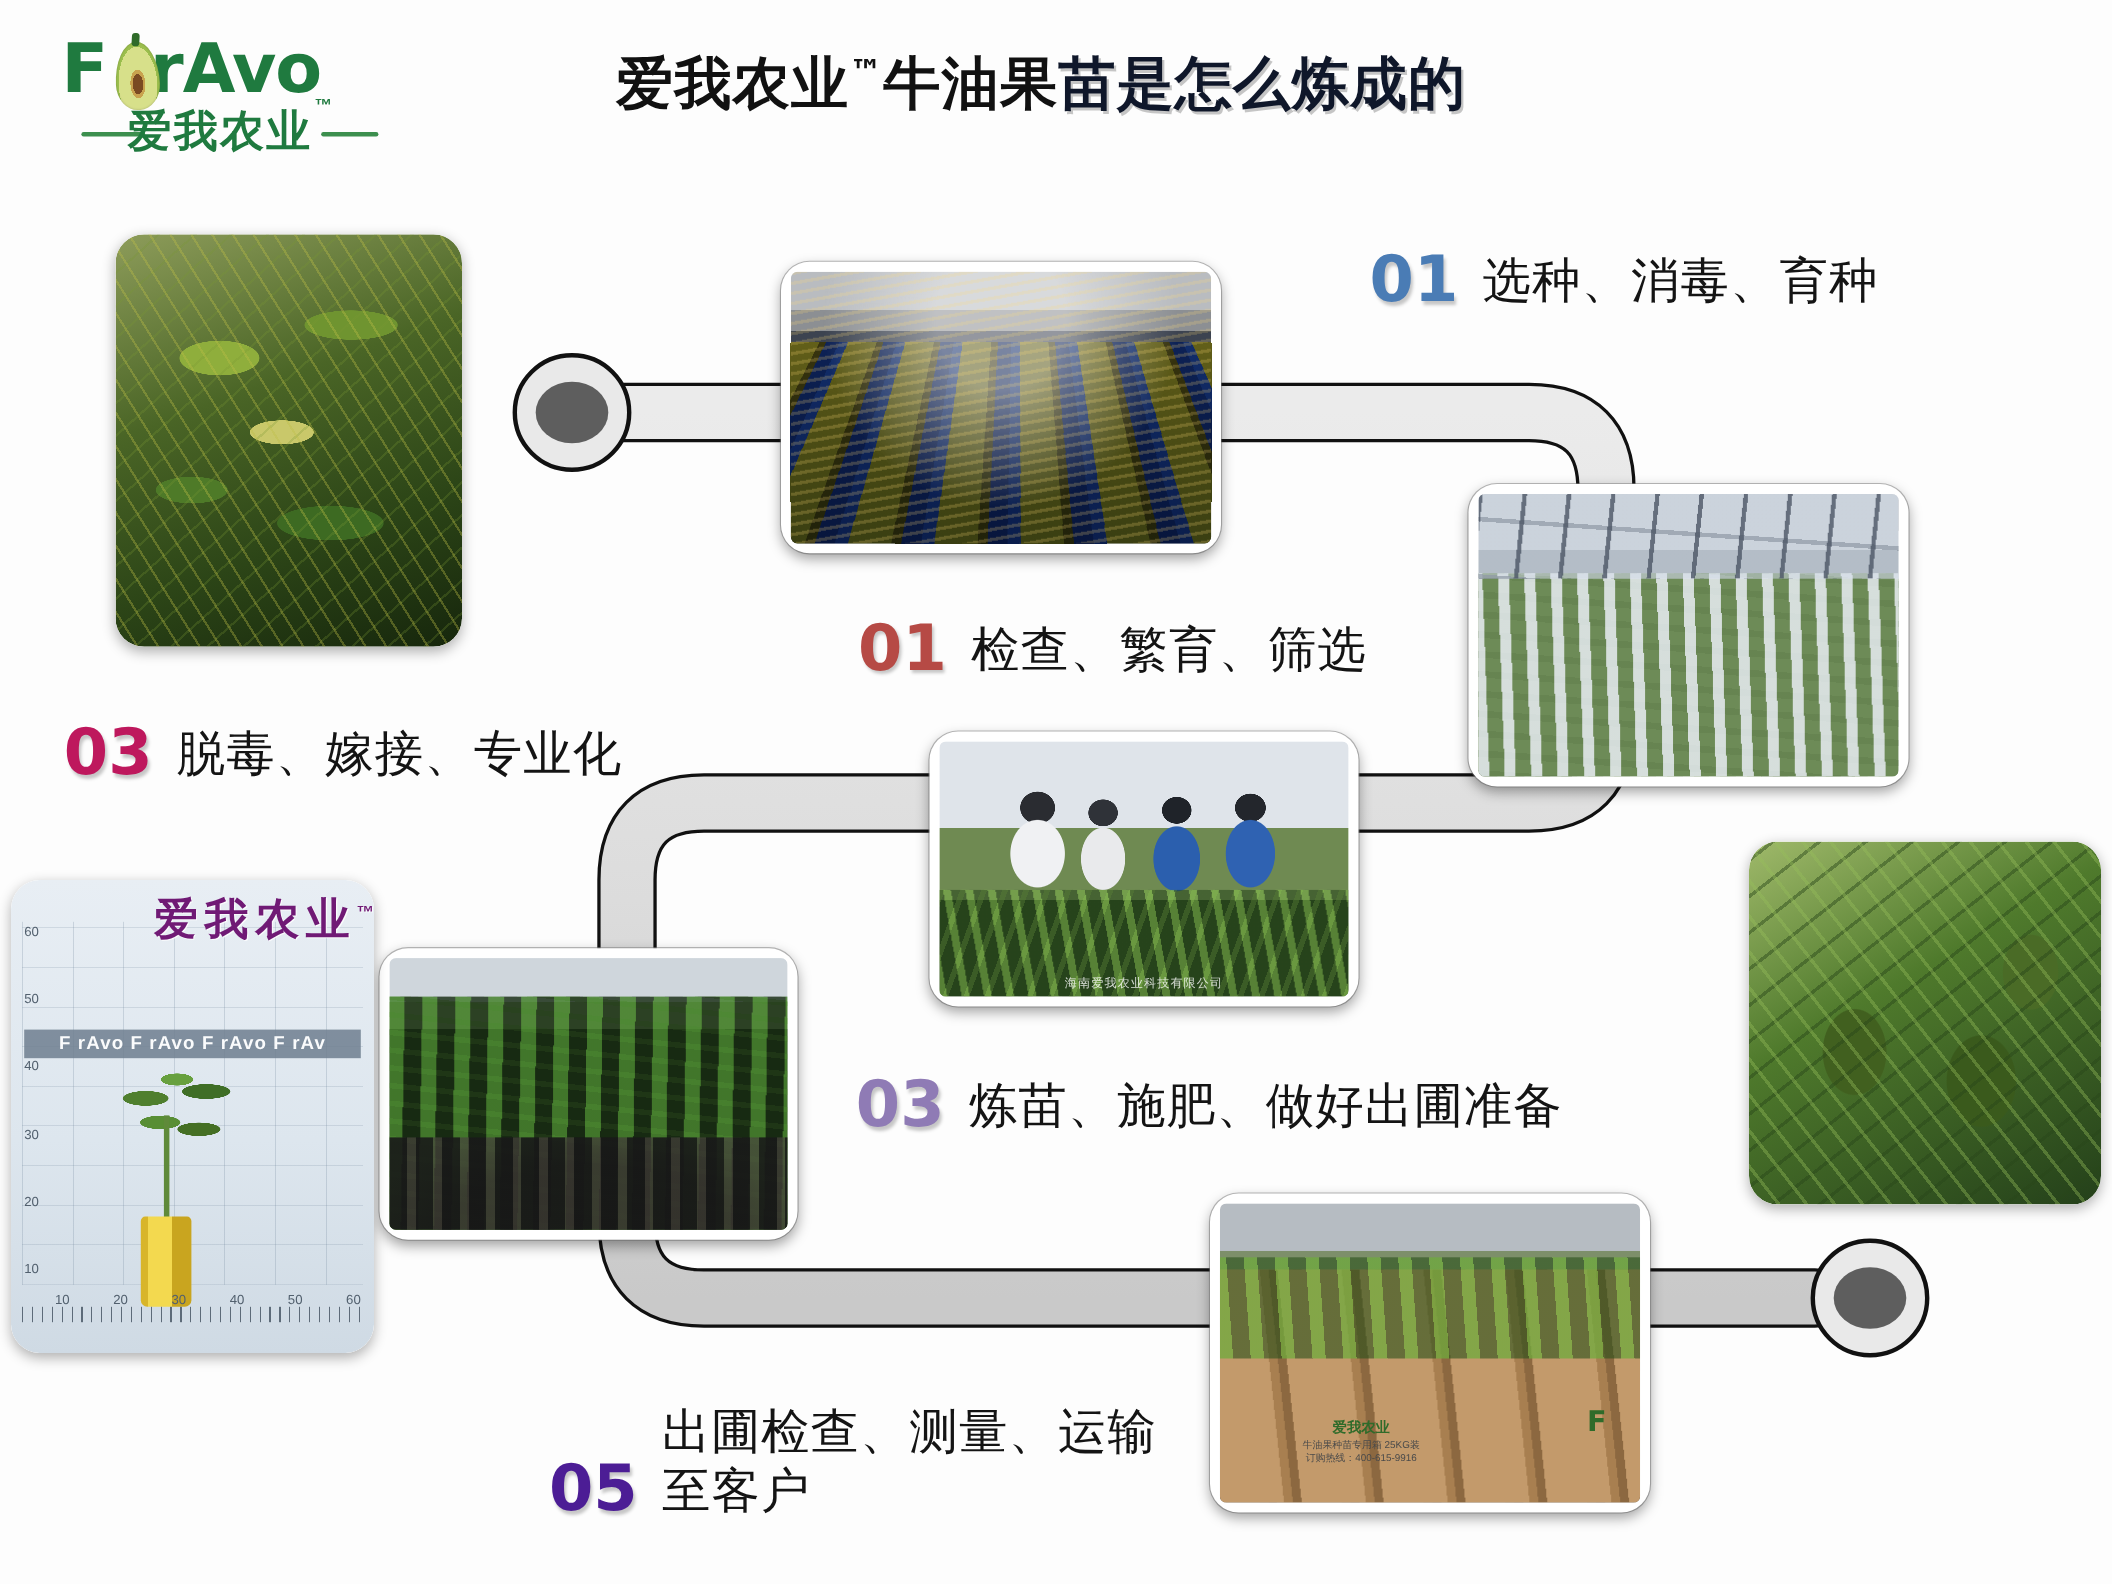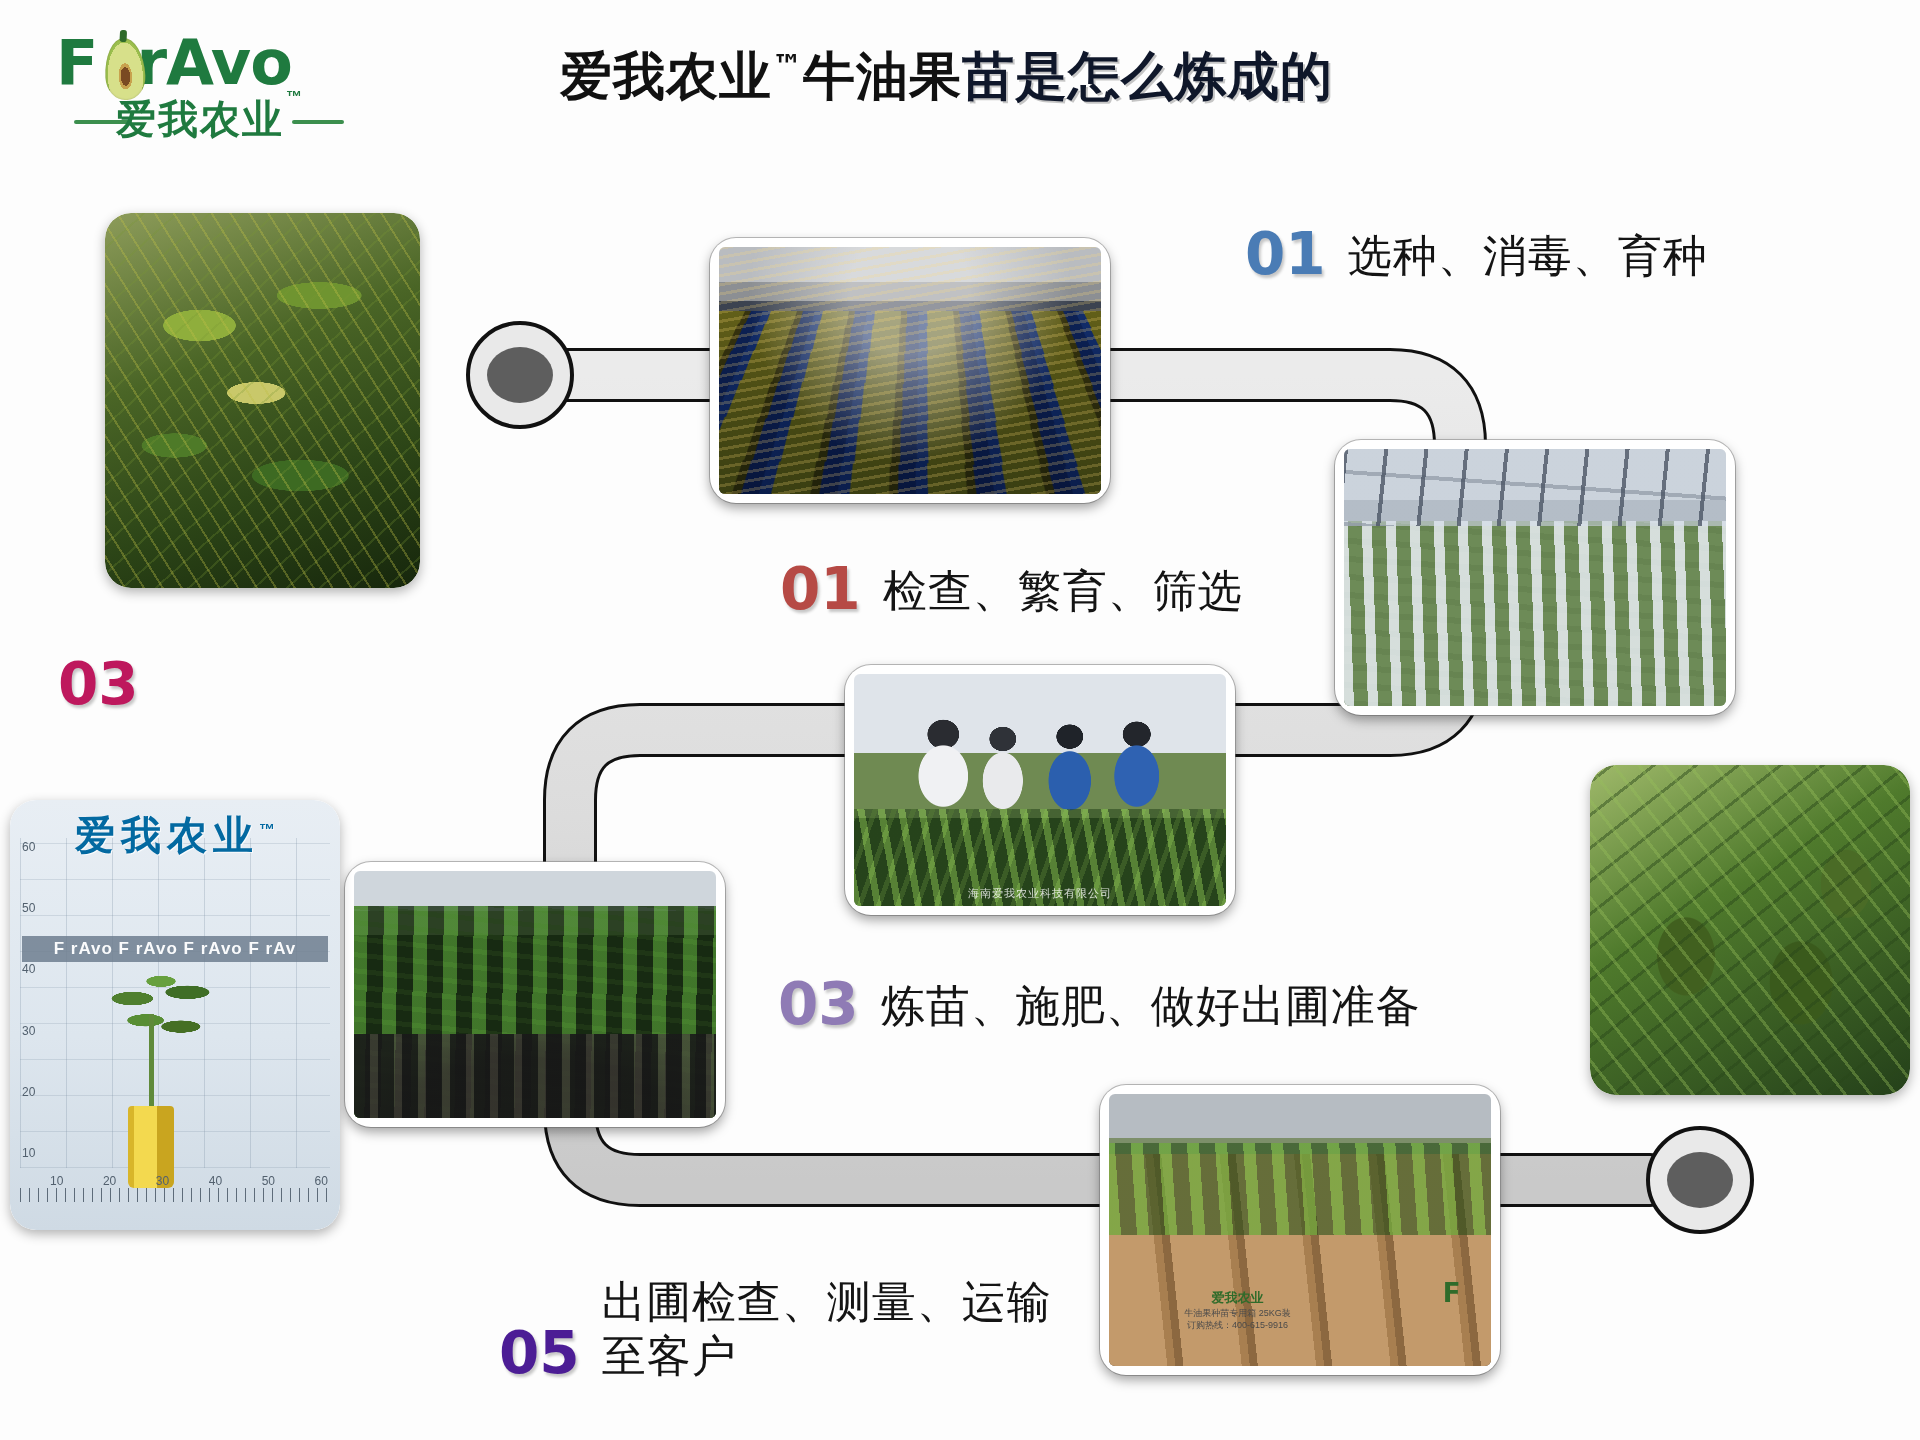--- a/index.html
+++ b/index.html
@@ -163,22 +163,22 @@
   .ph-pots:after{
     content:"";position:absolute;left:0;right:0;bottom:0;height:34%;
     background:
       repeating-linear-gradient(90deg, rgba(25,25,25,.9) 0 16px, rgba(70,65,60,.7) 16px 24px),
       radial-gradient(ellipse at 50% 100%, rgba(0,0,0,.6) 0 50%, transparent 80%);
   }
 
   
   .ph-ruler{background:linear-gradient(180deg,#e8eef4 0%,#dde6ee 55%,#cfdae4 100%);}
   .ruler-wm{
-    position:absolute;left:0;right:0;top:8px;text-align:center;
-    font-size:40px;font-weight:bold;color:#0369a1;letter-spacing:6px;
+    position:absolute;left:0;right:0;top:8px;text-align:right;
+    font-size:40px;font-weight:bold;color:#701a75;letter-spacing:6px;
     text-shadow:1px 1px 0 rgba(255,255,255,.8);
   }
   .ruler-wm .tm{font-size:16px;vertical-align:super;letter-spacing:0;}
   .ruler-band{
     position:absolute;left:12px;right:12px;top:136px;height:26px;
     background:#6f7f90;color:#fff;font-size:17px;font-weight:bold;
     display:flex;align-items:center;justify-content:center;letter-spacing:1px;
     opacity:.85;
   }
   .ruler-grid{
@@ -407,20 +407,21 @@
     <span class="txt">选种、消毒、育种</span>
   </div>
 
   <div class="step" style="left:780px;top:560px;">
     <span class="num" style="color:#b64a45;">01</span>
     <span class="txt">检查、繁育、筛选</span>
   </div>
 
   <div class="step" style="left:58px;top:655px;">
     <span class="num" style="color:#be185d;">03</span>
+    <span class="txt">脱毒、嫁接、专业化</span>
   </div>
 
   <div class="step" style="left:778px;top:975px;">
     <span class="num" style="color:#8f7bb5;">03</span>
     <span class="txt">炼苗、施肥、做好出圃准备</span>
   </div>
 
   <div class="step two-line" style="left:452px;top:1275px;">
     <span class="num" style="color:#4c1d95;margin-left:47px;">05</span>
     <span class="txt">

